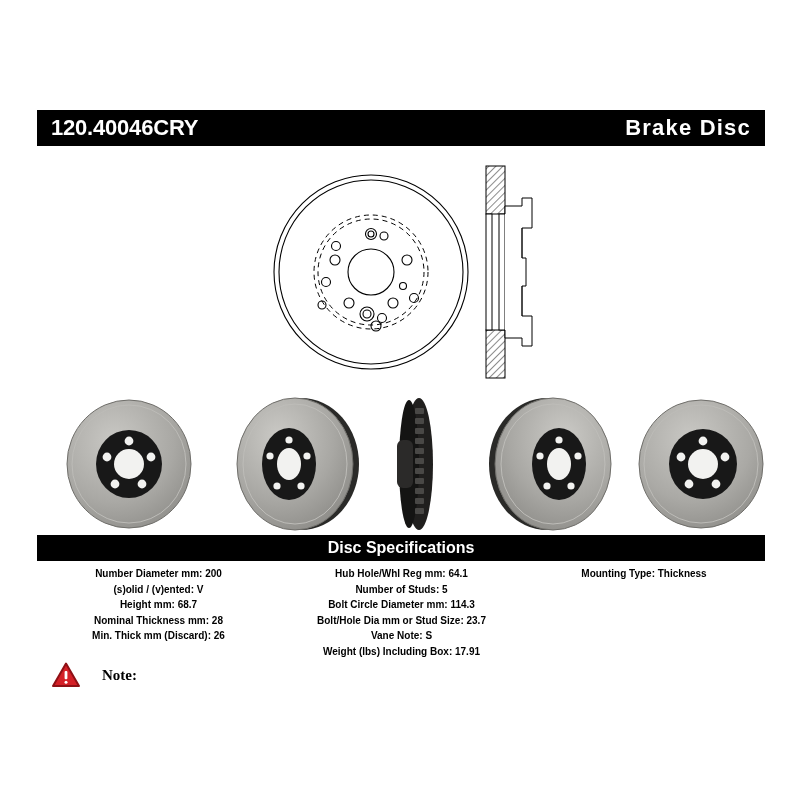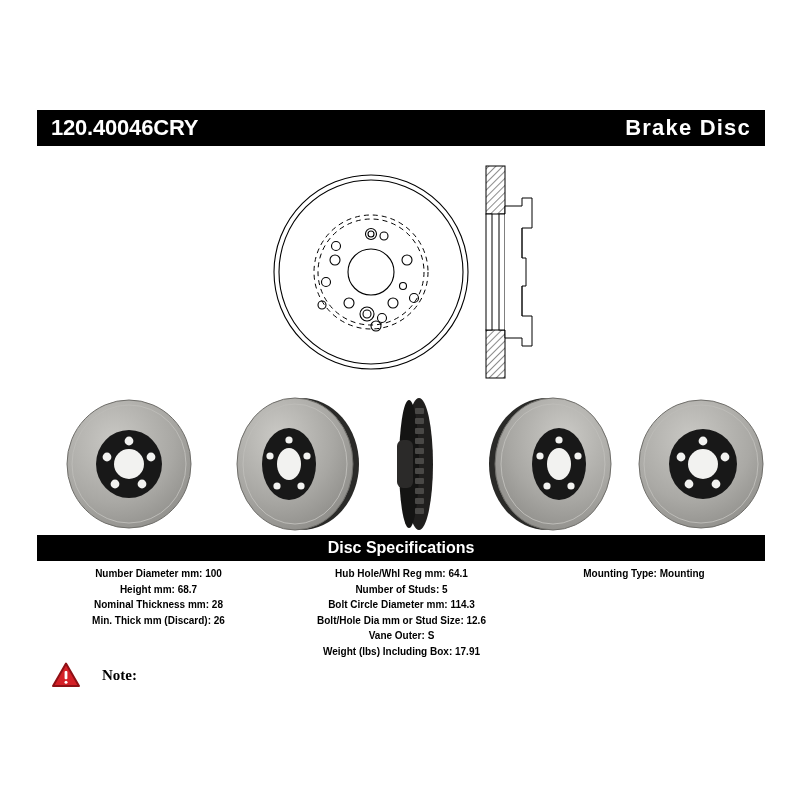--- a/index.html
+++ b/index.html
@@ -310,21 +310,25 @@
 
   <div class="spec-bar">
     <span class="spec-bar-title">Disc Specifications</span>
   </div>
 
   <div class="spec-columns">
 
     <div class="spec-col spec-col-left">
       <div class="spec-row">
         <span class="spec-label">Number Diameter mm:</span>
-        <span class="spec-value"> 100</span>
+        <span class="spec-value"> 200</span>
+      </div>
+      <div class="spec-row">
+        <span class="spec-label">(s)olid / (v)ented:</span>
+        <span class="spec-value"> V</span>
       </div>
       <div class="spec-row">
         <span class="spec-label">Height mm:</span>
         <span class="spec-value"> 68.7</span>
       </div>
       <div class="spec-row">
         <span class="spec-label">Nominal Thickness mm:</span>
         <span class="spec-value"> 28</span>
       </div>
       <div class="spec-row">
@@ -341,36 +345,36 @@
       <div class="spec-row">
         <span class="spec-label">Number of Studs:</span>
         <span class="spec-value"> 5</span>
       </div>
       <div class="spec-row">
         <span class="spec-label">Bolt Circle Diameter mm:</span>
         <span class="spec-value"> 114.3</span>
       </div>
       <div class="spec-row">
         <span class="spec-label">Bolt/Hole Dia mm or Stud Size:</span>
-        <span class="spec-value"> 12.6</span>
-      </div>
-      <div class="spec-row">
-        <span class="spec-label">Vane Outer:</span>
+        <span class="spec-value"> 23.7</span>
+      </div>
+      <div class="spec-row">
+        <span class="spec-label">Vane Note:</span>
         <span class="spec-value"> S</span>
       </div>
       <div class="spec-row">
         <span class="spec-label">Weight (lbs) Including Box:</span>
         <span class="spec-value"> 17.91</span>
       </div>
     </div>
 
     <div class="spec-col spec-col-right">
       <div class="spec-row">
         <span class="spec-label">Mounting Type:</span>
-        <span class="spec-value"> Mounting</span>
+        <span class="spec-value"> Thickness</span>
       </div>
     </div>
 
   </div>
 
   <div class="note-block">
     <svg class="warn-icon" viewBox="0 0 28 26" xmlns="http://www.w3.org/2000/svg">
       <path d="M14 1.5 L27 24 L1 24 Z" fill="#d42027" stroke="#8f1015" stroke-width="2" stroke-linejoin="round"></path>
       <rect x="12.6" y="9" width="2.8" height="8.2" rx="1" fill="#ffffff"></rect>
       <circle cx="14" cy="20.2" r="1.5" fill="#ffffff"></circle>

